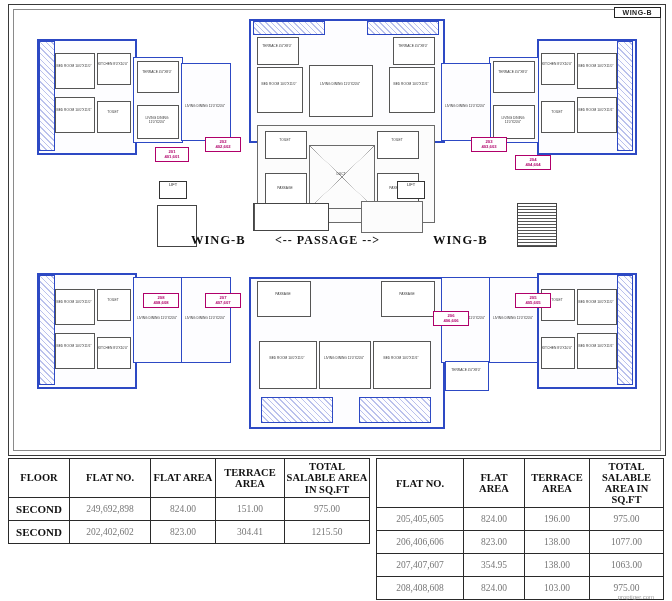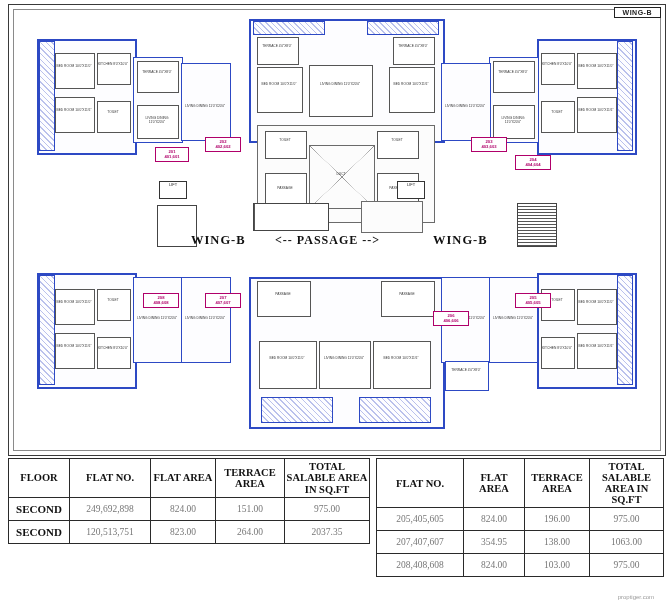--- a/index.html
+++ b/index.html
@@ -230,24 +230,24 @@
       <tbody>
         <tr>
           <td class="floor-col">SECOND</td>
           <td>249,692,898</td>
           <td>824.00</td>
           <td>151.00</td>
           <td>975.00</td>
         </tr>
         <tr>
           <td class="floor-col">SECOND</td>
-          <td>120,513,751</td>
+          <td>202,402,602</td>
           <td>823.00</td>
-          <td>264.00</td>
-          <td>2037.35</td>
+          <td>304.41</td>
+          <td>1215.50</td>
         </tr>
       </tbody>
     </table>
 
     <table class="tbl-right">
       <thead>
         <tr>
           <th style="width:84px">FLAT NO.</th>
           <th style="width:58px">FLAT AREA</th>
           <th style="width:62px">TERRACE AREA</th>
@@ -255,20 +255,26 @@
         </tr>
       </thead>
       <tbody>
         <tr>
           <td>205,405,605</td>
           <td>824.00</td>
           <td>196.00</td>
           <td>975.00</td>
         </tr>
         <tr>
+          <td>206,406,606</td>
+          <td>823.00</td>
+          <td>138.00</td>
+          <td>1077.00</td>
+        </tr>
+        <tr>
           <td>207,407,607</td>
           <td>354.95</td>
           <td>138.00</td>
           <td>1063.00</td>
         </tr>
         <tr>
           <td>208,408,608</td>
           <td>824.00</td>
           <td>103.00</td>
           <td>975.00</td>

